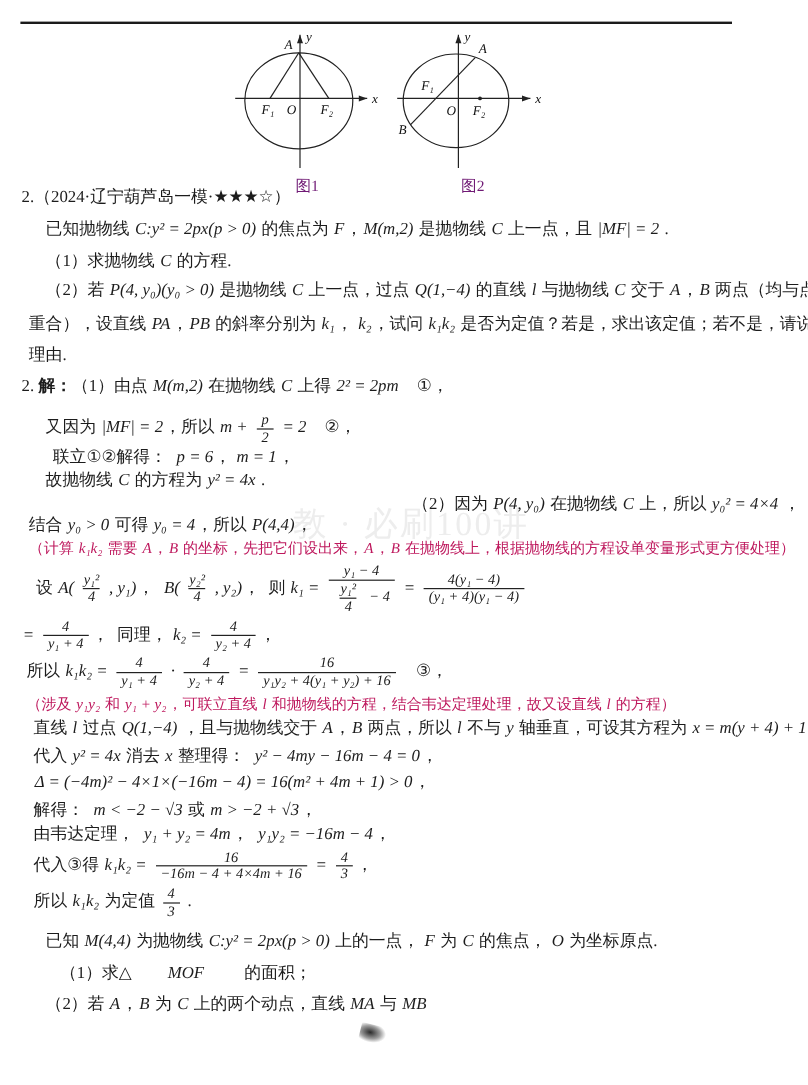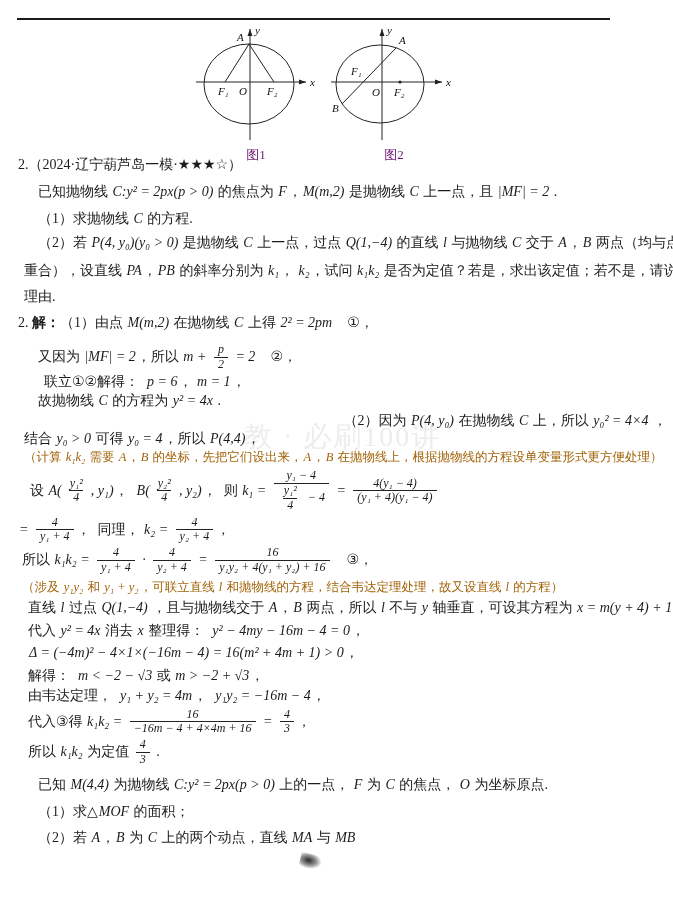--- a/index.html
+++ b/index.html
@@ -14,21 +14,21 @@
        font-family:"Liberation Serif","DejaVu Serif",serif;}
   .watermark{position:absolute;left:244px;top:418px;font-size:28px;color:#ededed;
        letter-spacing:2px;white-space:nowrap;z-index:0;
        font-family:"Liberation Serif","DejaVu Serif",serif;}
   #lines{position:absolute;left:0;top:0;right:6px;z-index:1;}
   .line{white-space:nowrap;font-size:14px;line-height:1.32;display:flex;align-items:center;}
   .tx{font-family:"Liberation Serif","DejaVu Serif","DejaVu Sans",serif;white-space:pre;}
   .bt{font-weight:bold;white-space:pre;}
   .mi{font-family:"Liberation Serif","DejaVu Serif",serif;font-style:italic;white-space:pre;margin:0 1px;}
   .cyan{color:#2db4d8;font-size:12.5px;}
-  .cyan .tx,.cyan .mi{color:#a16207;}
+  .cyan .tx,.cyan .mi{color:#be185d;}
   .frac{display:inline-flex;flex-direction:column;align-items:center;vertical-align:middle;
         margin:0 3px;font-size:12px;line-height:1.15;text-align:center;}
   .frac .fn,.frac .fd{display:flex;flex-direction:row;align-items:center;justify-content:center;padding:0 3px;}
   .frac .fd{border-top:1px solid #222;}
   .cursor-blob{position:absolute;left:299px;top:855px;width:30px;height:21px;z-index:2;
         background:radial-gradient(ellipse 62% 55% at 28% 32%, rgba(30,30,30,0.95) 0%, rgba(75,75,75,0.55) 45%, rgba(130,130,130,0) 72%);
         transform:rotate(14deg);}
   .ax{stroke:#222;stroke-width:1;fill:none;}
   .el{stroke:#222;stroke-width:1;fill:none;}
   .ah{fill:#222;}
@@ -409,21 +409,21 @@
         <span class="tx"> 为抛物线 </span>
         <span class="mi">C:y² = 2px(p &gt; 0)</span>
         <span class="tx"> 上的一点， </span>
         <span class="mi">F</span>
         <span class="tx"> 为 </span>
         <span class="mi">C</span>
         <span class="tx"> 的焦点， </span>
         <span class="mi">O</span>
         <span class="tx"> 为坐标原点.</span>
       </div>
-      <div class="line" style="margin-top: 9px; padding-left: 38px;">
+      <div class="line" style="margin-top: 9px; padding-left: 50px; gap: 29px;">
         <span class="tx">（1）求△</span>
         <span class="mi">MOF</span>
         <span class="tx"> 的面积；</span>
       </div>
       <div class="line" style="margin-top: 7px; padding-left: 38px;">
         <span class="tx">（2）若 </span>
         <span class="mi">A</span>
         <span class="tx">，</span>
         <span class="mi">B</span>
         <span class="tx"> 为 </span>

